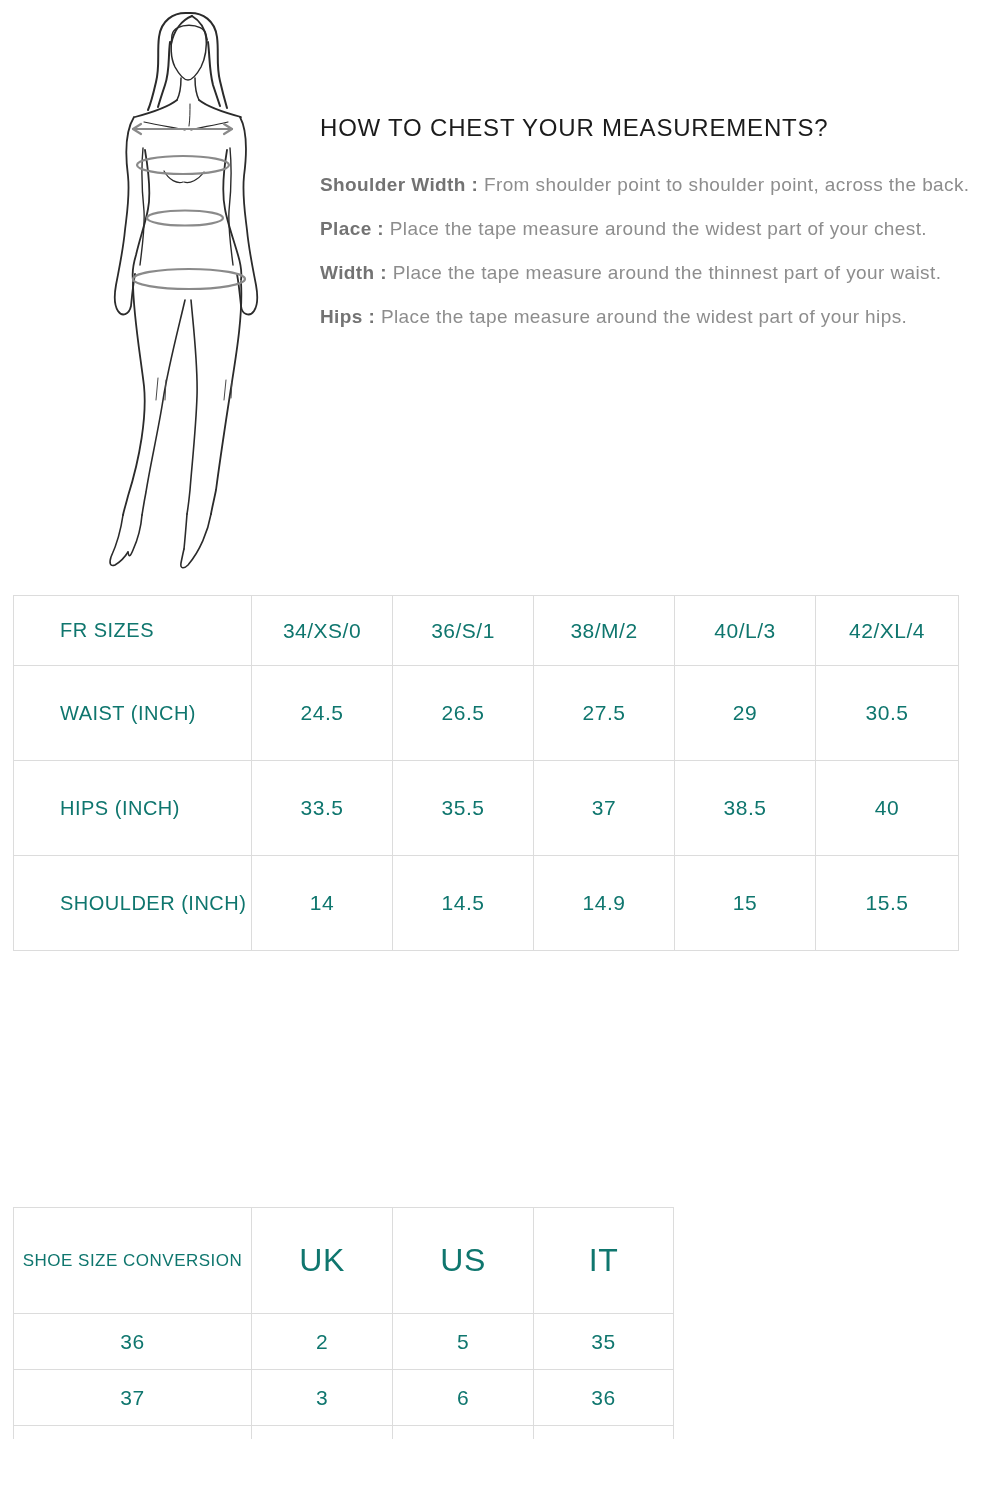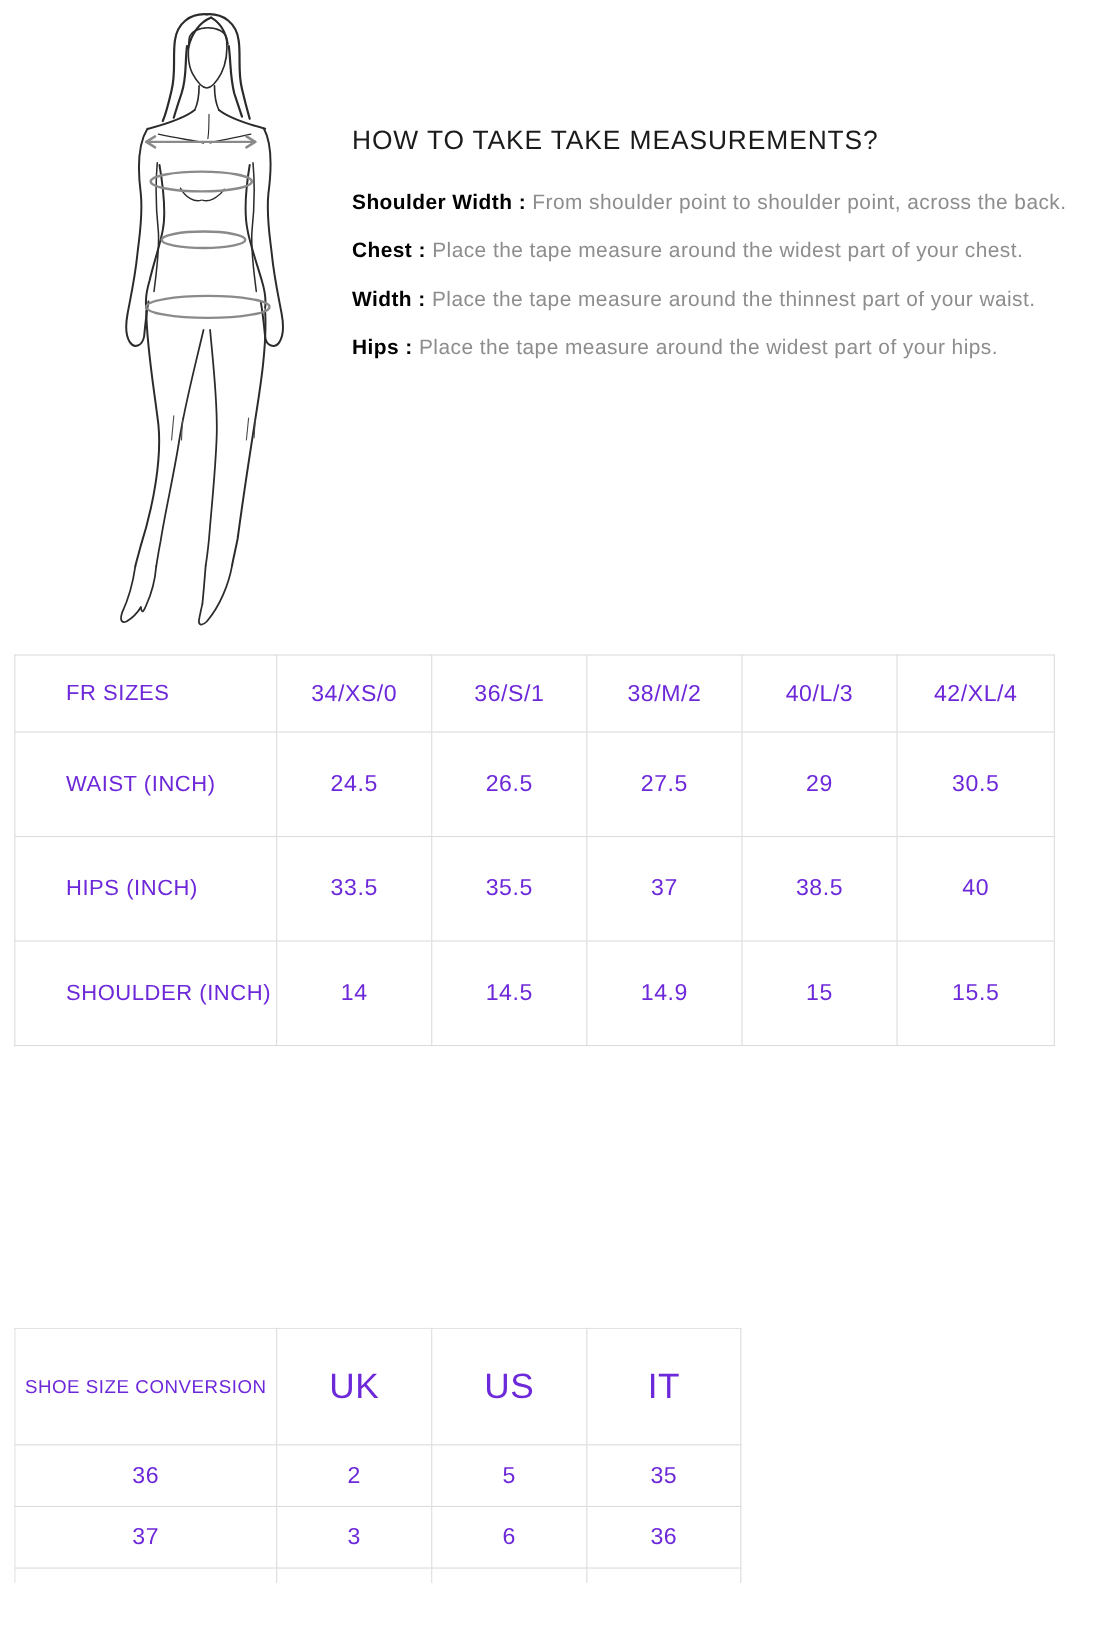--- a/index.html
+++ b/index.html
@@ -11,23 +11,23 @@
   .figure-sketch{position:absolute;left:80px;top:8px;width:220px;height:562px;}
   
   .guide{position:absolute;left:320px;top:114px;width:672px;}
   .guide h1{
     margin:0 0 30px 0;font-size:24px;font-weight:400;line-height:28px;
     color:#1b1b1b;letter-spacing:0.8px;
   }
   .measure-item{
     margin:0 0 18px 0;font-size:19px;line-height:26px;letter-spacing:0.4px;color:#8d8d8d;
   }
-  .measure-item strong{color:#000000;font-weight:700;}
+  .measure-item strong{color:#737373;font-weight:700;}
   
-  table{border-collapse:collapse;table-layout:fixed;color:#6d28d9;}
+  table{border-collapse:collapse;table-layout:fixed;color:#0f766e;}
   td{border:1px solid #dcdcdc;text-align:center;vertical-align:middle;letter-spacing:0.5px;overflow:hidden;}
   .size-table{position:absolute;left:13px;top:595px;width:945px;}
   .size-table tr{height:95px;}
   .size-table tr.first{height:70px;}
   .size-table td.label{text-align:left;padding-left:46px;font-size:20px;}
   .size-table td.val{font-size:21px;}
   .shoe-wrap{position:absolute;left:13px;top:1207px;width:664px;height:232px;overflow:hidden;}
   .shoe-table{width:660px;}
   .shoe-table tr.head{height:106px;}
   .shoe-table tr{height:56px;}
@@ -111,28 +111,28 @@
         <path d="M61,116 L53,121 L61,126"></path>
         <path d="M144,116 L152,121 L144,126"></path>
       </g>
       <ellipse cx="103" cy="157" rx="46" ry="9"></ellipse>
       <ellipse cx="105" cy="210" rx="38" ry="7.5"></ellipse>
       <ellipse cx="109" cy="271" rx="56" ry="10"></ellipse>
     </g>
   </svg>
 
   <div class="guide">
-    <h1>HOW TO TAKE TAKE MEASUREMENTS?</h1>
+    <h1>HOW TO CHEST YOUR MEASUREMENTS?</h1>
 
     <p class="measure-item">
       <strong>Shoulder Width :</strong>
       <span>From shoulder point to shoulder point, across the back.</span>
     </p>
     <p class="measure-item">
-      <strong>Chest :</strong>
+      <strong>Place :</strong>
       <span>Place the tape measure around the widest part of your chest.</span>
     </p>
     <p class="measure-item">
       <strong>Width :</strong>
       <span>Place the tape measure around the thinnest part of your waist.</span>
     </p>
     <p class="measure-item">
       <strong>Hips :</strong>
       <span>Place the tape measure around the widest part of your hips.</span>
     </p>

